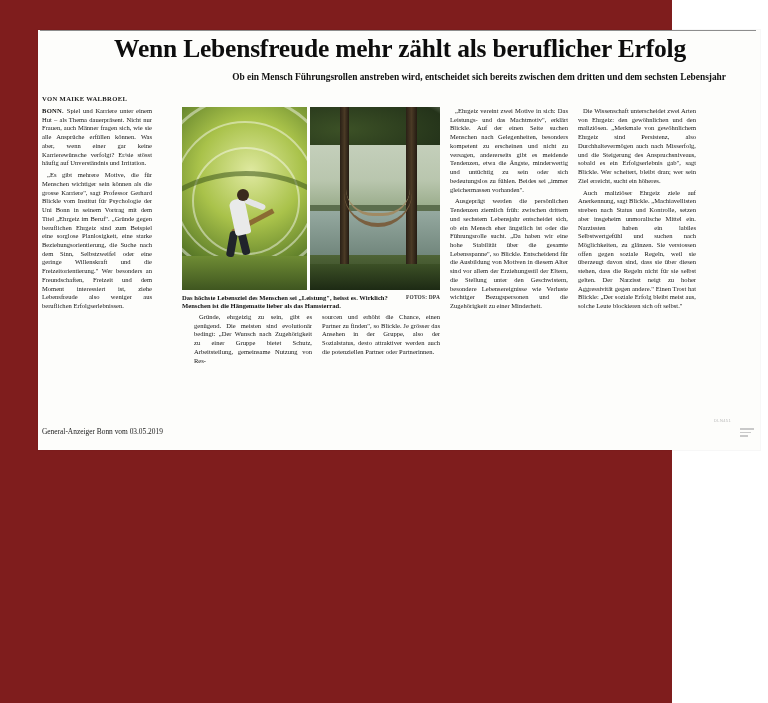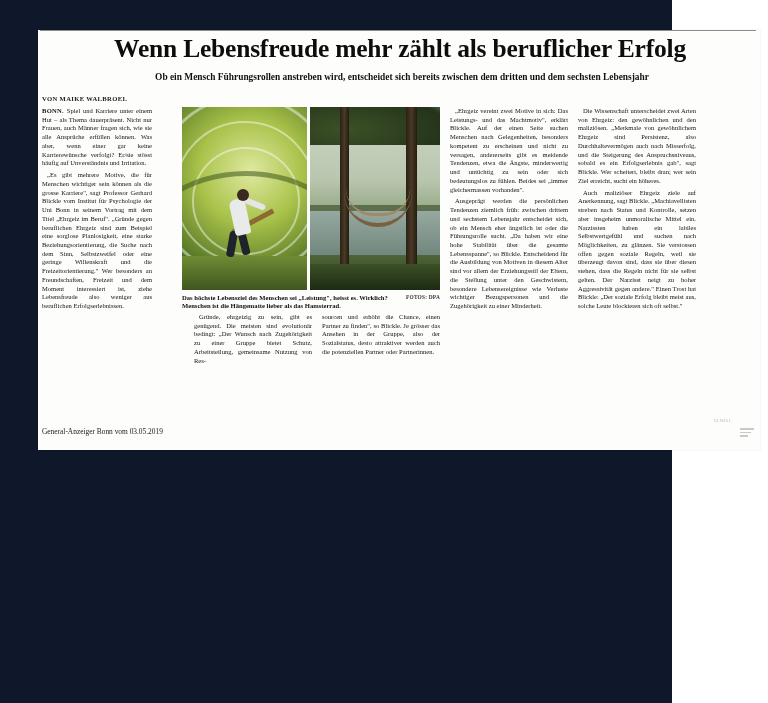--- a/index.html
+++ b/index.html
@@ -11,21 +11,21 @@
     width: 768px;
     height: 703px;
     overflow: hidden;
     font-family: "Liberation Serif", serif;
     color: #1a1a1a;
   }
   .page {
     position: relative;
     width: 672px;
     height: 703px;
-    background: #0f172a;
+    background: #7f1d1d;
   }
   
   .clipping {
     position: absolute;
     left: 38px;
     top: 30px;
     width: 722px;
     height: 420px;
     background: #fdfdfb;
   }
@@ -48,21 +48,21 @@
     font-size: 25.5px;
     letter-spacing: -0.2px;
     color: #0d0d0d;
     line-height: 1.05;
   }
   .subhead {
     position: absolute;
     left: 40px;
     top: 42px;
     width: 648px;
-    text-align: center;
+    text-align: right;
     font-family: "Liberation Serif", serif;
     font-weight: bold;
     font-size: 9.4px;
     color: #111;
     line-height: 1.2;
   }
   .byline {
     position: absolute;
     left: 4px;
     top: 65px;

